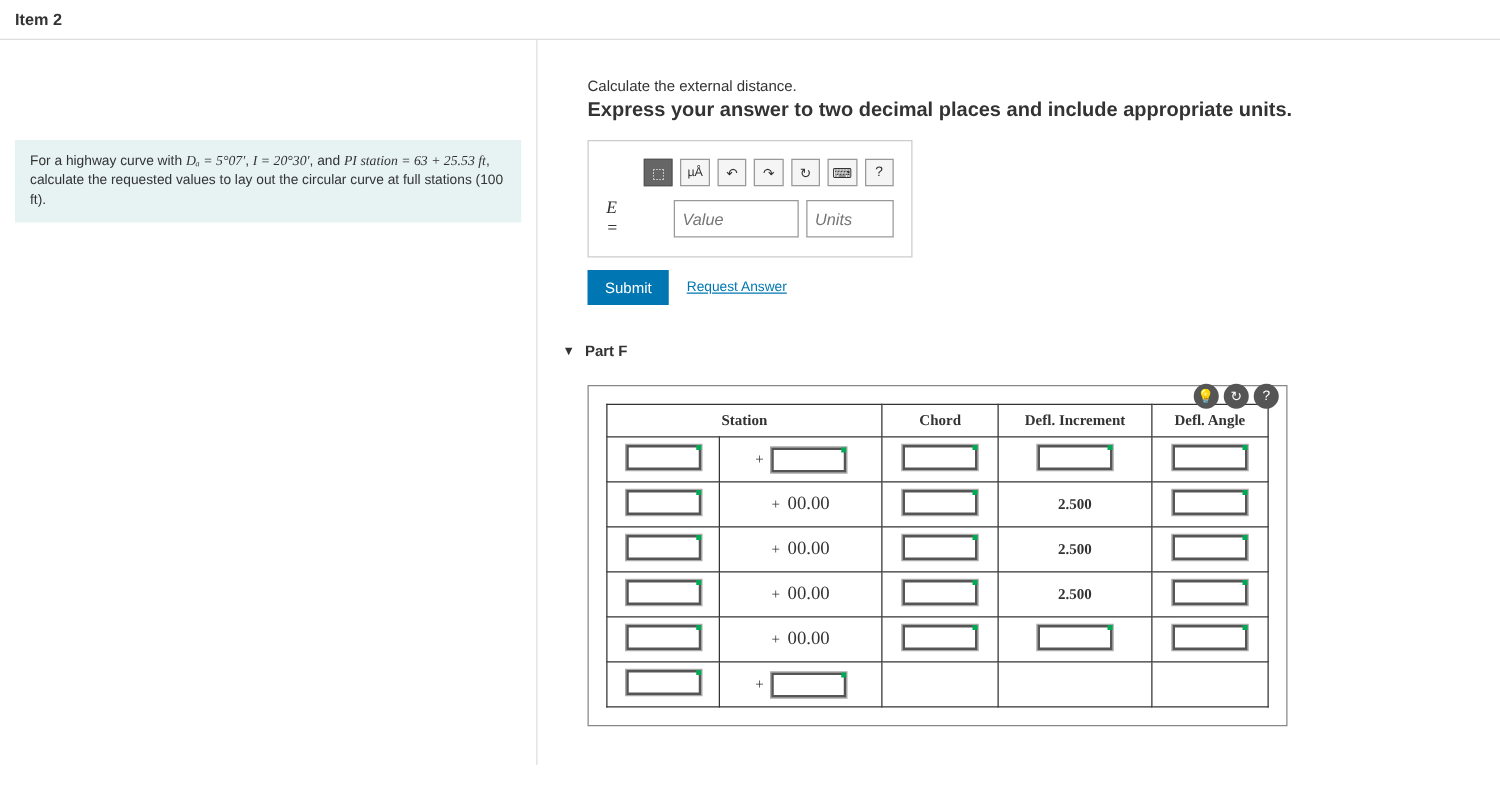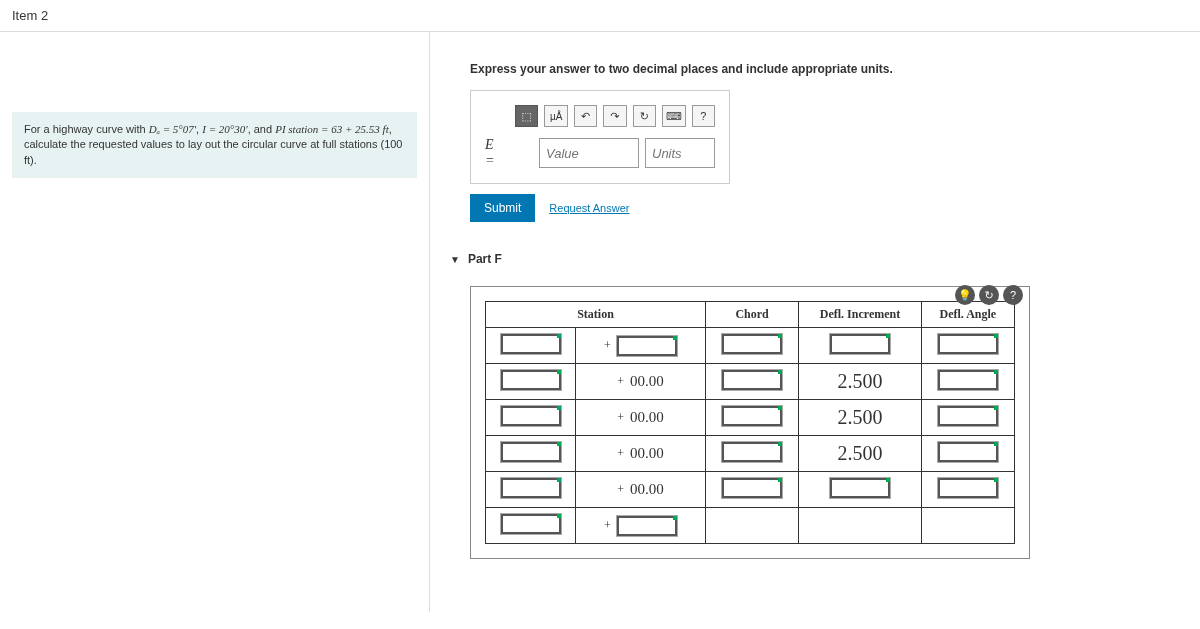--- a/index.html
+++ b/index.html
@@ -7,21 +7,21 @@
     margin: 0;
     font-family: Arial, Helvetica, sans-serif;
     font-size: 12px;
     color: #333;
     background: #fff;
   }
   .header {
     padding: 8px 12px;
     border-bottom: 1px solid #ddd;
     font-size: 13px;
-    font-weight: normal;
+    font-weight: bold;
   }
   .layout {
     display: flex;
     min-height: 580px;
   }
   .left-panel {
     width: 430px;
     padding: 80px 12px 12px 12px;
     border-right: 1px solid #ddd;
   }
@@ -31,21 +31,21 @@
     font-size: 11px;
     line-height: 1.4;
   }
   .problem-box .math { font-style: italic; font-family: "Times New Roman", serif; }
   .right-panel {
     flex: 1;
     padding: 30px 0 0 40px;
     overflow: hidden;
   }
   .instr { font-size: 12px; margin-bottom: 4px; }
-  .instr-bold { font-weight: bold; font-size: 12px; margin-bottom: 14px; }
+  .instr-bold { font-weight: bold; font-size: 16px; margin-bottom: 14px; }
   .answer-block {
     border: 1px solid #ccc;
     padding: 14px;
     width: 260px;
     margin-bottom: 10px;
   }
   .toolbar {
     display: flex;
     gap: 6px;
     margin-bottom: 10px;
@@ -145,21 +145,21 @@
   .cell-input::after {
     content: "";
     position: absolute;
     top: -2px; right: -2px;
     width: 4px; height: 4px;
     background: #0a5;
   }
   .station-cell { display: flex; align-items: center; justify-content: center; gap: 6px; }
   .plus { font-size: 12px; }
   .stn-text { font-size: 15px; }
-  .defl-text { font-size: 20px; }
+  .defl-text { font-size: 12px; font-weight: bold; }
   .section-text { font-size: 12px; line-height: 1.4; margin-bottom: 4px; }
 </style>
 </head>
 <body>
 
 <div class="header">
   <span>Item 2</span>
 </div>
 
 <div class="layout">
@@ -168,20 +168,21 @@
     <div class="problem-box">
       <span>For a highway curve with </span>
       <span class="math">Dₐ = 5°07′</span>,
       <span class="math">I = 20°30′</span>, and
       <span class="math">PI station = 63 + 25.53 ft</span><span>, calculate the requested values to lay out the circular curve at full stations (100 ft).</span>
     </div>
   </div>
 
   <div class="right-panel">
 
+    <div class="instr">Calculate the external distance.</div>
     <div class="instr-bold">Express your answer to two decimal places and include appropriate units.</div>
 
     <div class="answer-block">
       <div class="toolbar">
         <div class="tool-btn special">⬚</div>
         <div class="tool-btn ma">µÅ</div>
         <div class="tool-btn">↶</div>
         <div class="tool-btn">↷</div>
         <div class="tool-btn">↻</div>
         <div class="tool-btn">⌨</div>

